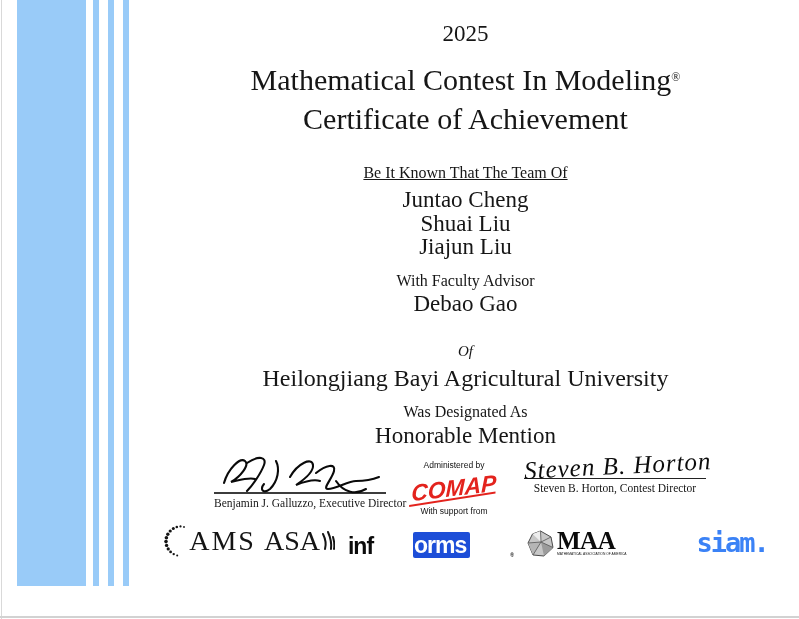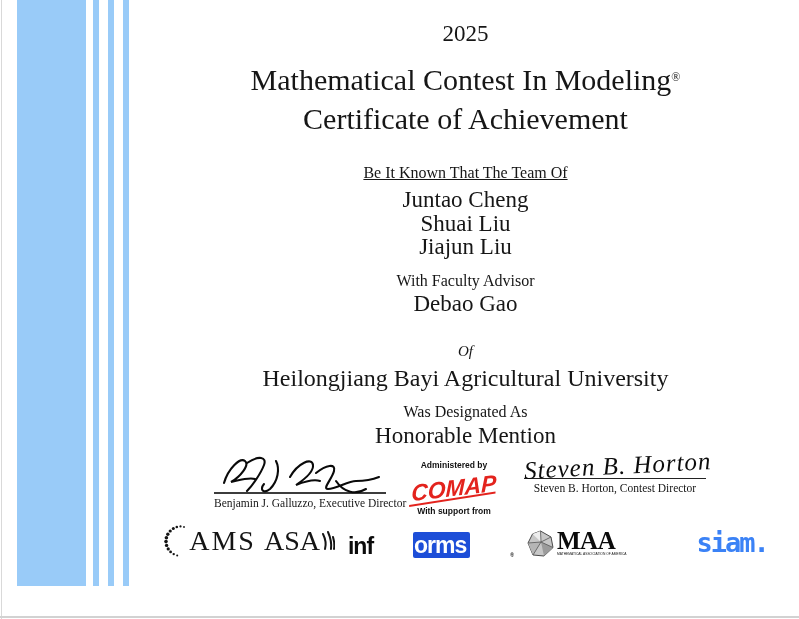--- a/index.html
+++ b/index.html
@@ -40,21 +40,21 @@
   .sig-scribble { display:block; margin:0 auto; }
   .sig-line { border-top:2px solid #3c3c3c; width:100%; margin-top:-4px; }
   .sig-line.thin { border-top:1.5px solid #222; }
   .sig-caption { margin-top:3px; font-size:11.5px; line-height:13px; white-space:nowrap; }
   .script { display:inline-block; font-family:"Liberation Serif", serif; font-style:italic;
             font-size:25px; transform:rotate(-3deg); color:#0c0c0c; letter-spacing:1px;
             margin-bottom:2px; white-space:nowrap; }
 
   .admin { position:absolute; left:272px; top:10px; width:100px; text-align:center;
            font-family:"Liberation Sans", sans-serif; }
-  .admin-label { font-size:8.5px; font-weight:bold; color:#111; line-height:10px; }
+  .admin-label { font-size:8.5px; font-weight:normal; color:#111; line-height:10px; }
   .comap { display:inline-block; position:relative; margin:5px 0 4px 0;
            font-family:"Liberation Sans", sans-serif; font-weight:bold; font-style:italic;
            font-size:23px; letter-spacing:0px; color:#e3231d;
            transform:rotate(-7deg) skewX(-8deg); }
   .comap::after { content:""; position:absolute; left:-2px; bottom:2px; width:102%; height:2px;
                   background:#e3231d; transform:rotate(-2deg); }
 
   .logos { position:absolute; left:0; top:74px; width:667px; display:flex;
            justify-content:center; align-items:flex-end; gap:13px; }
   .logo { display:flex; align-items:center; }

